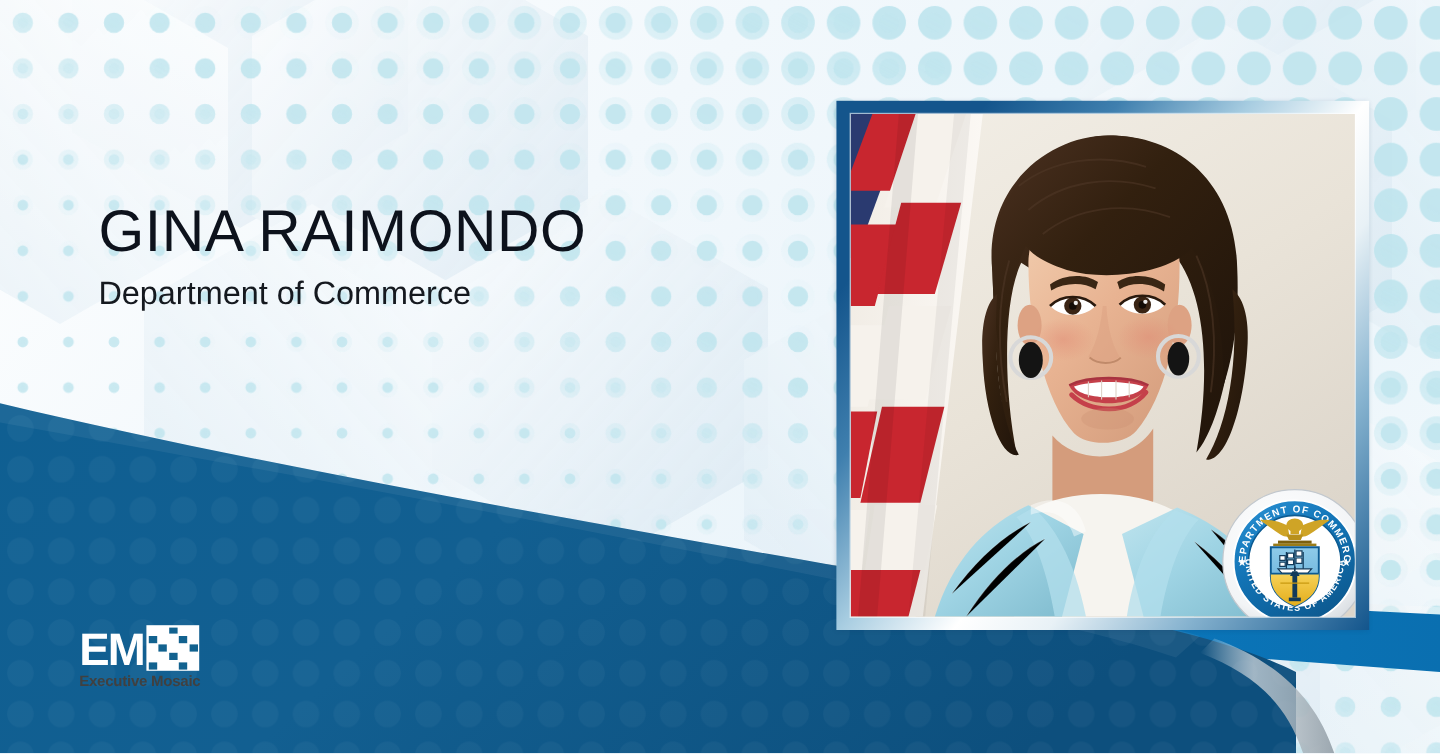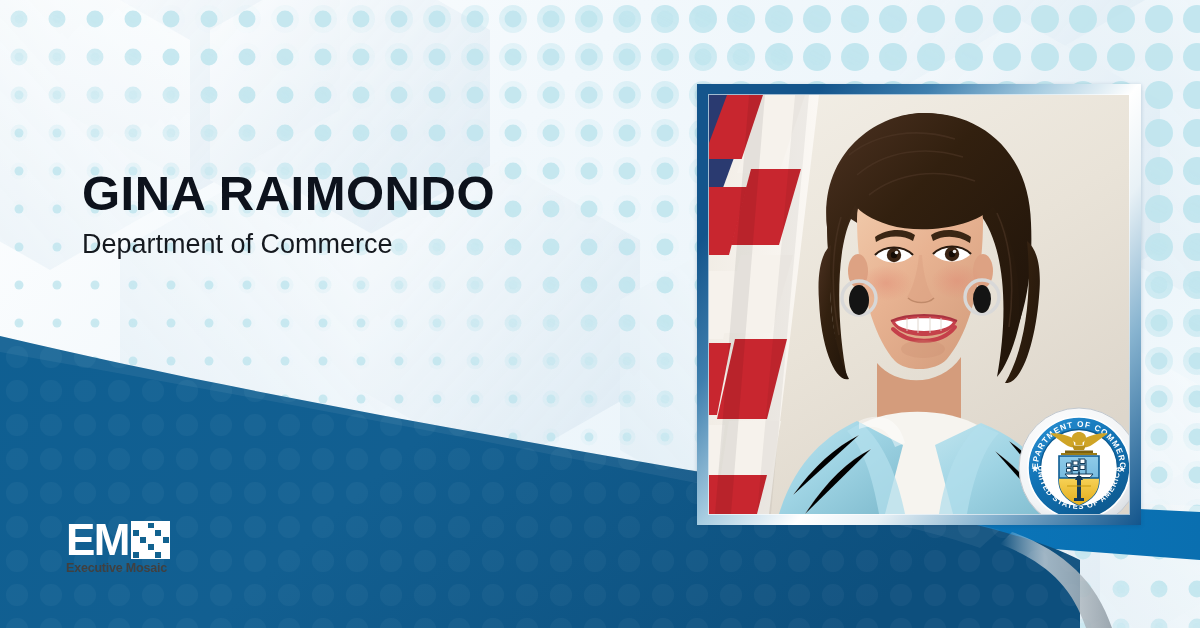--- a/index.html
+++ b/index.html
@@ -36,21 +36,21 @@
   .swoosh-layer { position:absolute; inset:0; }
 
   
   .text-block {
     position:absolute;
     left:82px; top:168px;
     z-index:12;
   }
   .person-name {
     font-size:49px;
-    font-weight:700;
+    font-weight:400;
     letter-spacing:.5px;
     color:#0d121c;
     line-height:1.04;
     white-space:nowrap;
   }
   .person-role {
     margin-top:18px;
     font-size:27px;
     font-weight:400;
     color:#15191f;
@@ -68,21 +68,21 @@
 
   
   .em-logo {
     position:absolute;
     left:66px; top:519px;
     z-index:14;
     width:104px;
   }
   .em-top { display:flex; align-items:flex-end; height:40px; }
   .em-letters {
-    font-size:44px;
+    font-size:38px;
     font-weight:800;
     color:#ffffff;
     letter-spacing:-1.5px;
     line-height:.86;
     font-family:"Liberation Sans", sans-serif;
   }
   .em-grid {
     width:44px; height:38px;
     margin-left:2px;
     display:grid;

